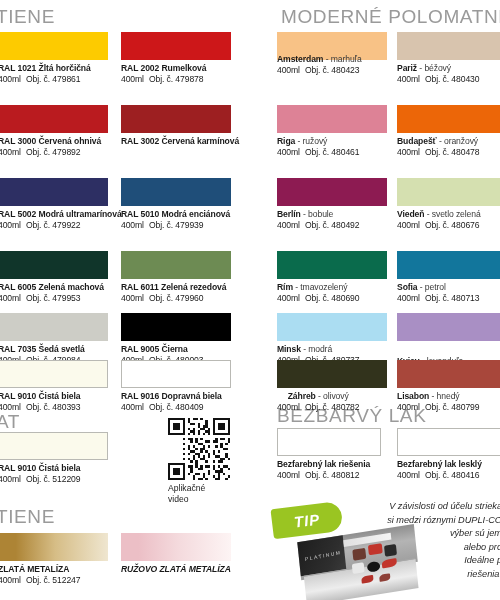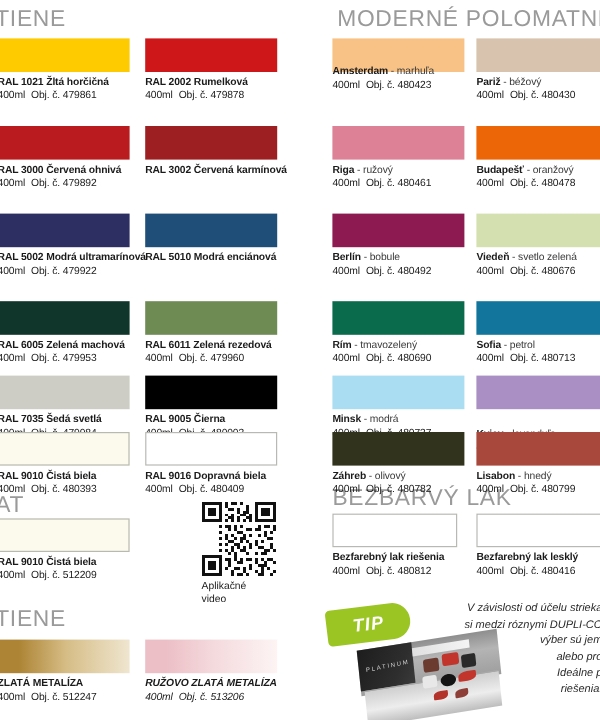--- a/index.html
+++ b/index.html
@@ -159,20 +159,21 @@
         <span class="l1">RAL 3002 Červená karmínová</span>
       </div>
       <div class="swatch" style="left:-2px; top:178px; width:110px;background:#2d2f63;"></div>
       <div class="cap" style="left:-2px; top:209px;">
         <span class="l1">RAL 5002 Modrá ultramarínová</span>
         <span class="l2">400ml<span class="gap"></span>Obj. č. 479922</span>
       </div>
       <div class="swatch" style="left:121px; top:178px; width:110px;background:#1f4e79;"></div>
       <div class="cap" style="left:121px; top:209px;">
         <span class="l1">RAL 5010 Modrá enciánová</span>
+        <span class="l2">400ml<span class="gap"></span>Obj. č. 479939</span>
       </div>
       <div class="swatch" style="left:-2px; top:251px; width:110px;background:#10352a;"></div>
       <div class="cap" style="left:-2px; top:282px;">
         <span class="l1">RAL 6005 Zelená machová</span>
         <span class="l2">400ml<span class="gap"></span>Obj. č. 479953</span>
       </div>
       <div class="swatch" style="left:121px; top:251px; width:110px;background:#6d8b53;"></div>
       <div class="cap" style="left:121px; top:282px;">
         <span class="l1">RAL 6011 Zelená rezedová</span>
         <span class="l2">400ml<span class="gap"></span>Obj. č. 479960</span>
@@ -330,21 +331,20 @@
 
   <div id="metallic-grid">
       <div class="swatch" style="left:-2px; top:533px; width:110px;background:linear-gradient(90deg,#ad8435 0%,#ad8435 16%,#d6bd86 52%,#efe6d0 100%);"></div>
       <div class="cap" style="left:-2px; top:564px;">
         <span class="l1">ZLATÁ METALÍZA</span>
         <span class="l2">400ml<span class="gap"></span>Obj. č. 512247</span>
       </div>
       <div class="swatch" style="left:121px; top:533px; width:110px;background:linear-gradient(90deg,#ecbfc6 0%,#ecbfc6 16%,#f4dadd 52%,#fdf4f4 100%);"></div>
       <div class="cap" style="left:121px; top:564px;font-style:italic;">
         <span class="l1">RUŽOVO ZLATÁ METALÍZA</span>
-        <span class="l2">400ml<span class="gap"></span>Obj. č. 513206</span>
       </div>
     </div>
 
   <div id="modern-grid">
       <div class="swatch" style="left:277px; top:32px; width:110px;background:#f8c286;"></div>
       <div class="cap" style="left:277px; top:54px;">
         <span class="l1">Amsterdam <span class="reg">- marhuľa</span></span>
         <span class="l2">400ml<span class="gap"></span>Obj. č. 480423</span>
       </div>
       <div class="swatch" style="left:397px; top:32px; width:110px;background:#d8c4ae;"></div>
@@ -386,21 +386,21 @@
       <div class="cap" style="left: 277px; top: 344px;">
         <span class="l1">Minsk <span class="reg">- modrá</span></span>
         <span class="l2">400ml<span class="gap"></span>Obj. č. 480737</span>
       </div>
       <div class="swatch" style="left: 397px; top: 313px; width: 110px; background: rgb(169, 143, 196);"></div>
       <div class="cap" style="left: 397px; top: 356px;">
         <span class="l1">Kyjev <span class="reg">- levanduľa</span></span>
         <span class="l2">400ml<span class="gap"></span>Obj. č. 480744</span>
       </div>
       <div class="swatch" style="left: 277px; top: 360px; width: 110px; background: rgb(50, 51, 28);"></div>
-      <div class="cap" style="left: 277px; top: 391px;">
+      <div class="cap" style="left: 277px; top: 391px; text-align: center;">
         <span class="l1">Záhreb <span class="reg">- olivový</span></span>
         <span class="l2">400ml<span class="gap"></span>Obj. č. 480782</span>
       </div>
       <div class="swatch" style="left: 397px; top: 360px; width: 110px; background: rgb(168, 71, 59);"></div>
       <div class="cap" style="left: 397px; top: 391px;">
         <span class="l1">Lisabon <span class="reg">- hnedý</span></span>
         <span class="l2">400ml<span class="gap"></span>Obj. č. 480799</span>
       </div>
     </div>
 

